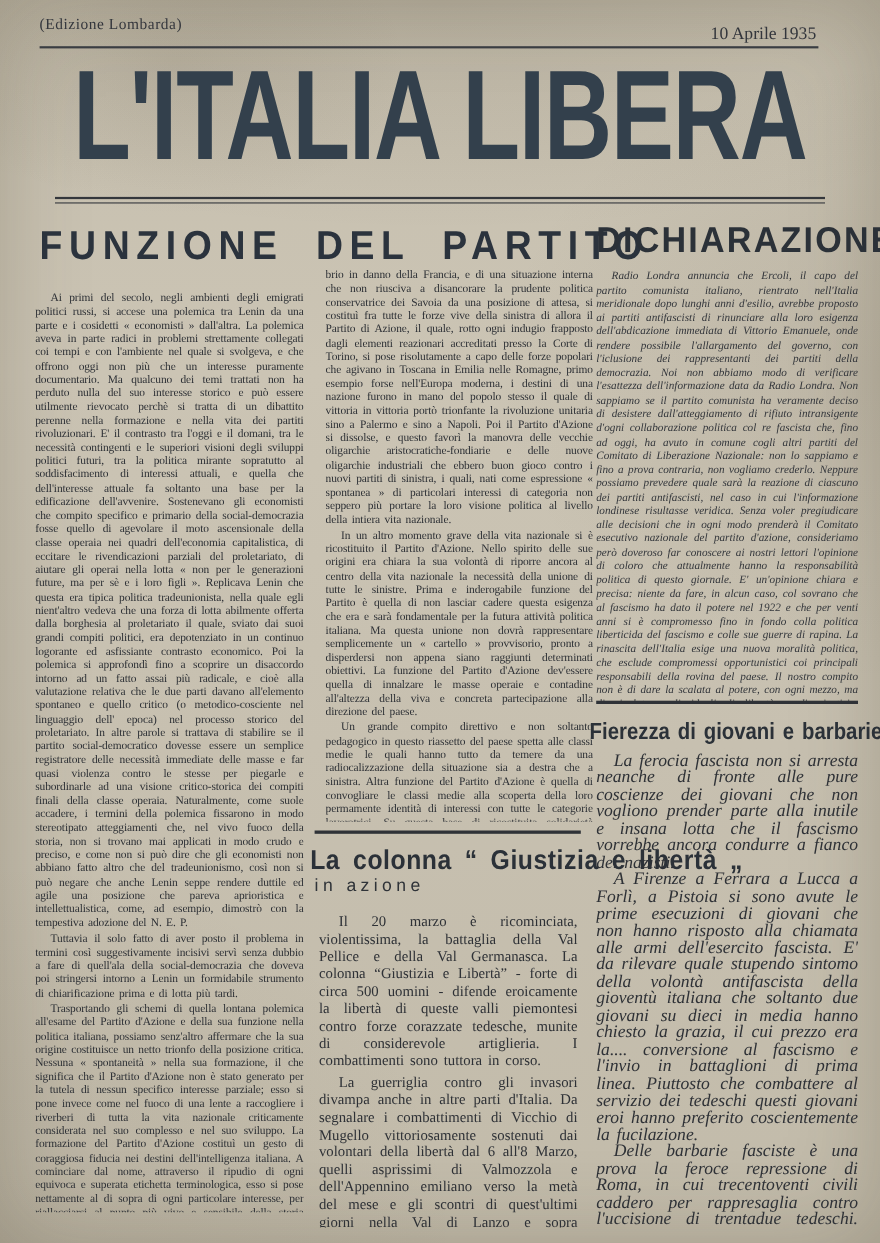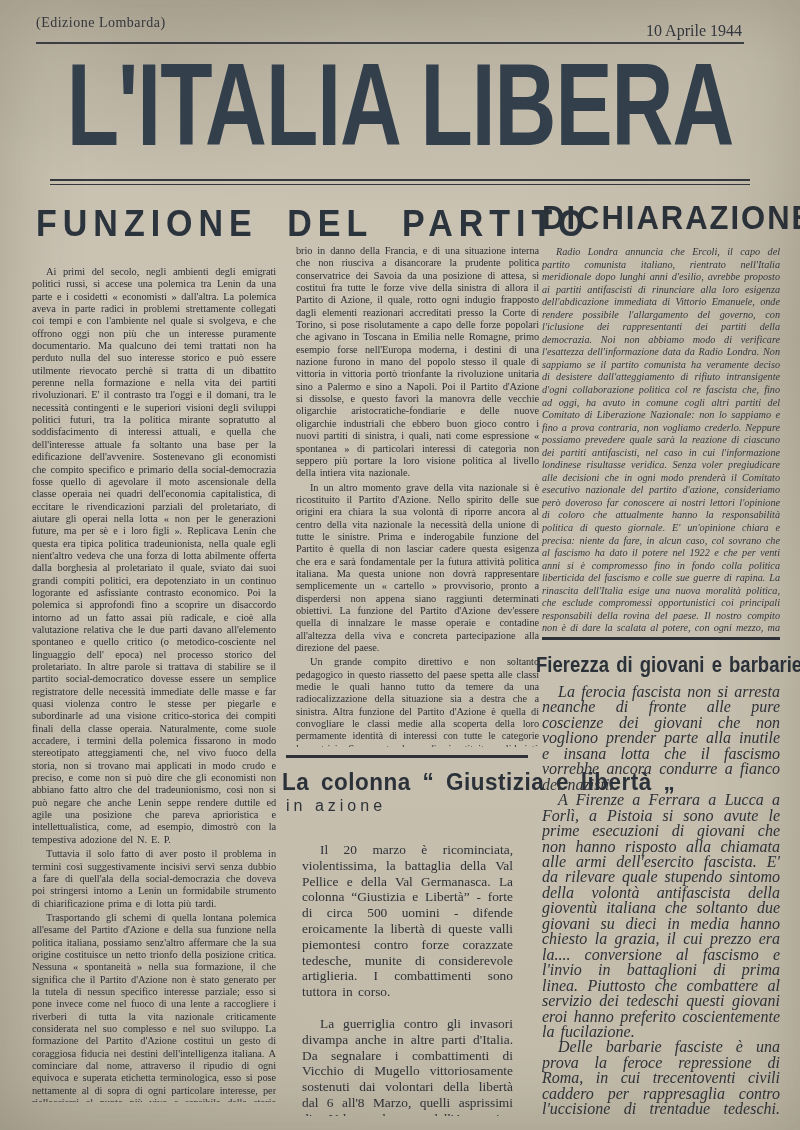--- a/index.html
+++ b/index.html
@@ -63,40 +63,40 @@
     font-size:22.5px;letter-spacing:0.5px;word-spacing:5px;color:#2b3138;
     transform:scaleY(1.1);transform-origin:center top;white-space:nowrap;
   }
   .gl-subtitle{
     position:absolute;left:286px;top:797px;width:243px;
     font-family:"Liberation Sans", sans-serif;
     font-size:16px;letter-spacing:4px;color:#2f3338;
   }
   .gl-body{position:absolute;left:286px;top:826px;width:243px;height:290px;overflow:hidden;
     font-size:13.4px;line-height:15.8px;word-spacing:2px;text-align:justify;color:#2e3136;}
-  .gl-body p{margin:16px;text-indent:18px;}
+  .gl-body p{margin:4px;text-indent:18px;}
   
   .fz-rule{position:absolute;left:542px;width:238px;top:637px;height:3px;background:#2f3237;}
   .fz-title{
     position:absolute;left:536px;top:652px;width:250px;text-align:center;
     font-family:"Liberation Sans", sans-serif;font-weight:bold;
     font-size:18.5px;letter-spacing:0px;word-spacing:2px;color:#2b3138;
     transform:scaleY(1.15);transform-origin:center top;white-space:nowrap;
   }
   .fz-body{position:absolute;left:542px;top:684px;width:238px;height:432px;overflow:hidden;
     font-size:16px;line-height:15.45px;word-spacing:2px;text-align:justify;color:#2e3136;font-style:italic;}
   .fz-body p{margin:0;text-indent:16px;}
 </style>
 </head>
 <body>
 
 <div class="page">
 
   <div class="ed-note">(Edizione Lombarda)</div>
-  <div class="date-note">10 Aprile 1944</div>
+  <div class="date-note">10 Aprile 1935</div>
   <div class="rule-top"></div>
 
   <div class="masthead">L'ITALIA LIBERA</div>
   <div class="rule-double"></div>
 
   <div class="main-headline">FUNZIONE DEL PARTITO</div>
 
   <div class="col col1 body-sm">
     <p>Ai primi del secolo, negli ambienti degli emigrati politici russi, si accese una polemica tra Lenin da una parte e i cosidetti « economisti » dall'altra. La polemica aveva in parte radici in problemi strettamente collegati coi tempi e con l'ambiente nel quale si svolgeva, e che offrono oggi non più che un interesse puramente documentario. Ma qualcuno dei temi trattati non ha perduto nulla del suo interesse storico e può essere utilmente rievocato perchè si tratta di un dibattito perenne nella formazione e nella vita dei partiti rivoluzionari. E' il contrasto tra l'oggi e il domani, tra le necessità contingenti e le superiori visioni degli sviluppi politici futuri, tra la politica mirante sopratutto al soddisfacimento di interessi attuali, e quella che dell'interesse attuale fa soltanto una base per la edificazione dell'avvenire. Sostenevano gli economisti che compito specifico e primario della social-democrazia fosse quello di agevolare il moto ascensionale della classe operaia nei quadri dell'economia capitalistica, di eccitare le rivendicazioni parziali del proletariato, di aiutare gli operai nella lotta « non per le generazioni future, ma per sè e i loro figli ». Replicava Lenin che questa era tipica politica tradeunionista, nella quale egli nient'altro vedeva che una forza di lotta abilmente offerta dalla borghesia al proletariato il quale, sviato dai suoi grandi compiti politici, era depotenziato in un continuo logorante ed asfissiante contrasto economico. Poi la polemica si approfondì fino a scoprire un disaccordo intorno ad un fatto assai più radicale, e cioè alla valutazione relativa che le due parti davano all'elemento spontaneo e quello critico (o metodico-cosciente nel linguaggio dell' epoca) nel processo storico del proletariato. In altre parole si trattava di stabilire se il partito social-democratico dovesse essere un semplice registratore delle necessità immediate delle masse e far quasi violenza contro le stesse per piegarle e subordinarle ad una visione critico-storica dei compiti finali della classe operaia. Naturalmente, come suole accadere, i termini della polemica fissarono in modo stereotipato atteggiamenti che, nel vivo fuoco della storia, non si trovano mai applicati in modo crudo e preciso, e come non si può dire che gli economisti non abbiano fatto altro che del tradeunionismo, così non si può negare che anche Lenin seppe rendere duttile ed agile una posizione che pareva aprioristica e intellettualistica, come, ad esempio, dimostrò con la tempestiva adozione del N. E. P.</p>
     <p>Tuttavia il solo fatto di aver posto il problema in termini così suggestivamente incisivi servì senza dubbio a fare di quell'ala della social-democrazia che doveva poi stringersi intorno a Lenin un formidabile strumento di chiarificazione prima e di lotta più tardi.</p>

